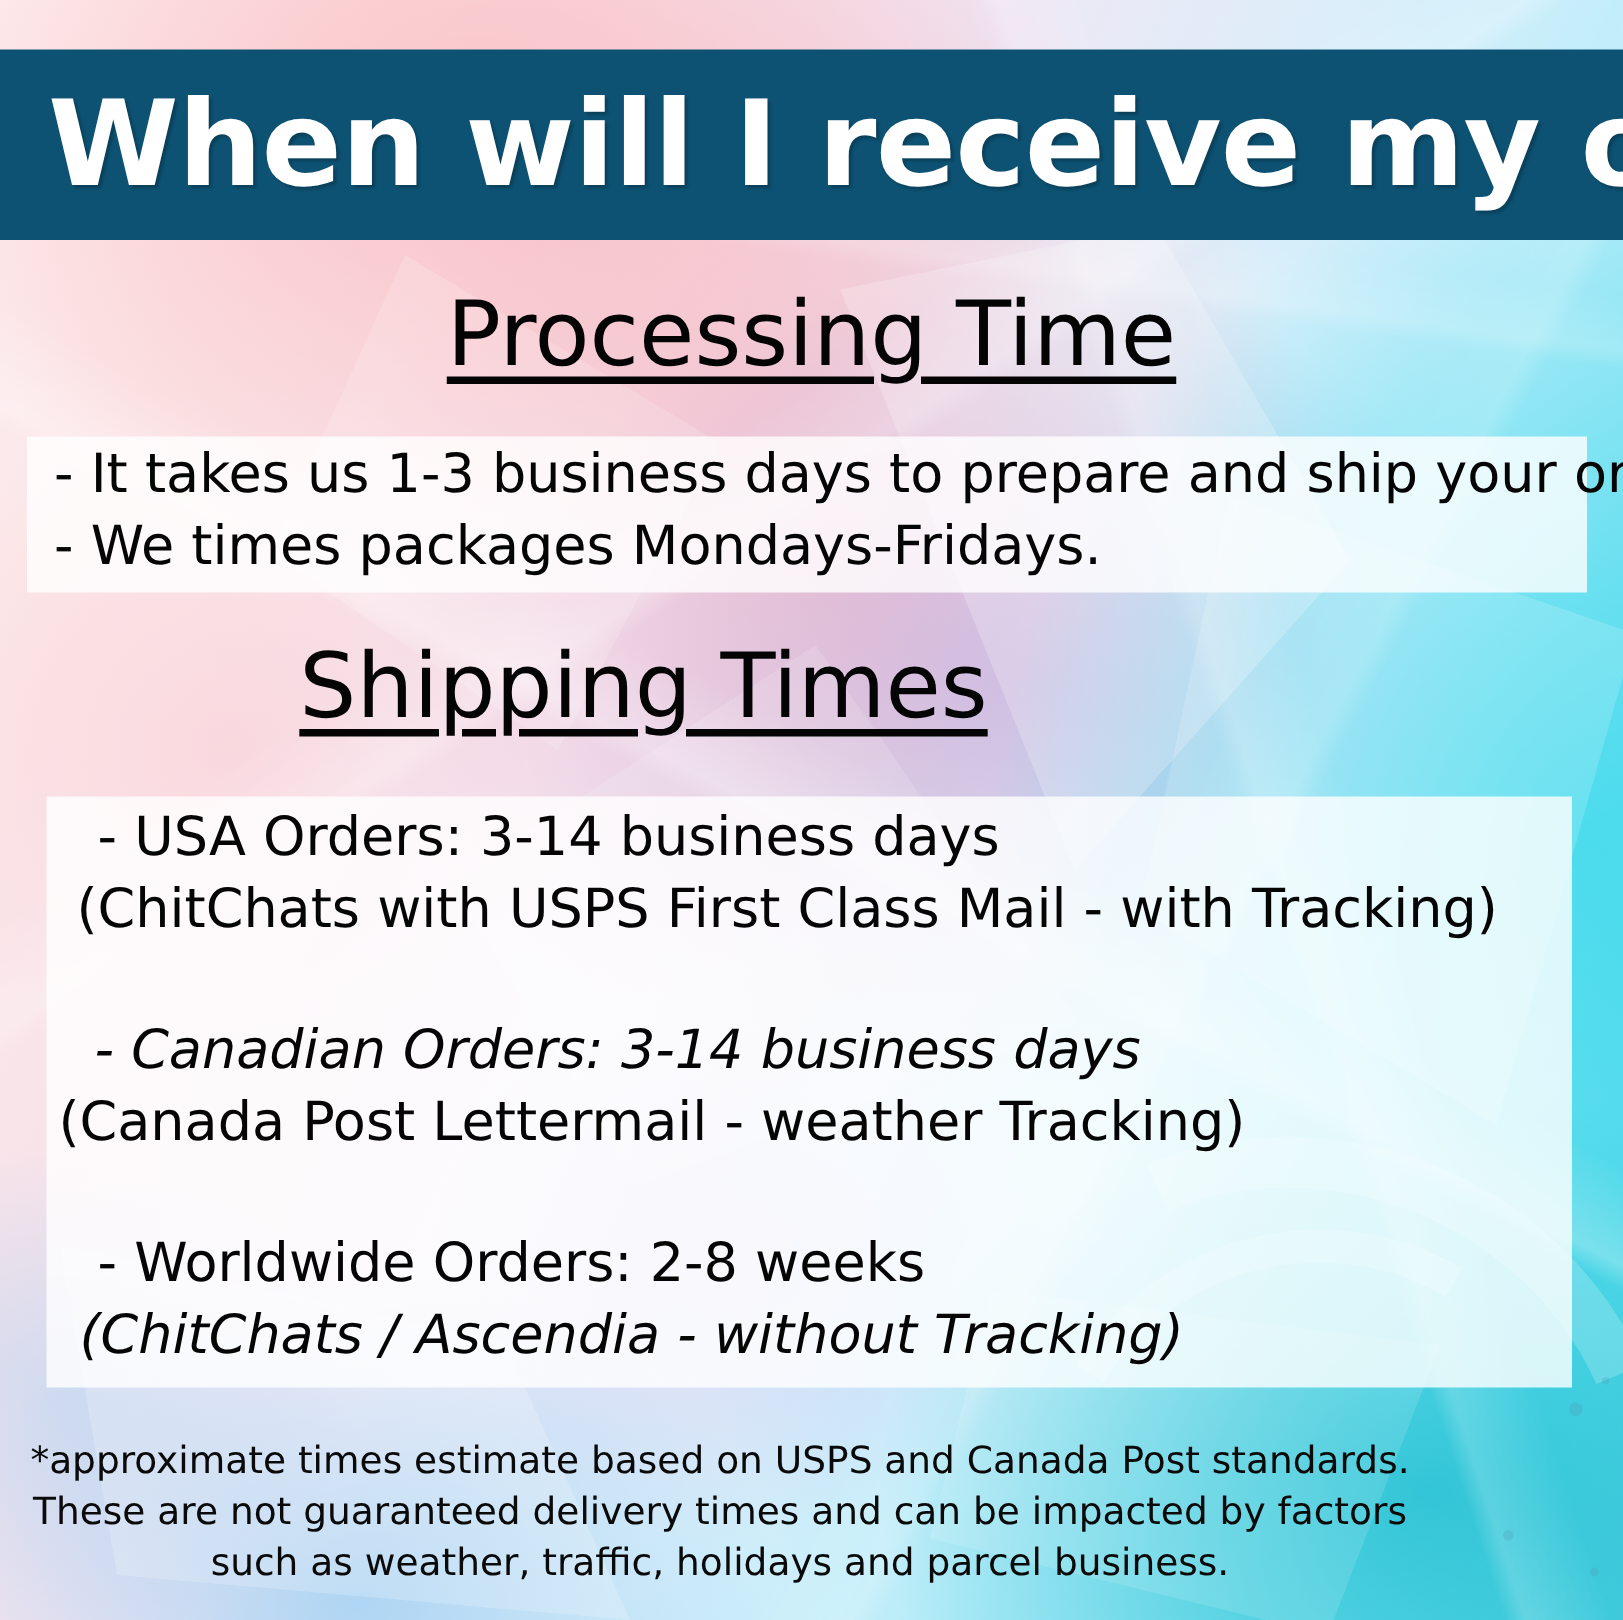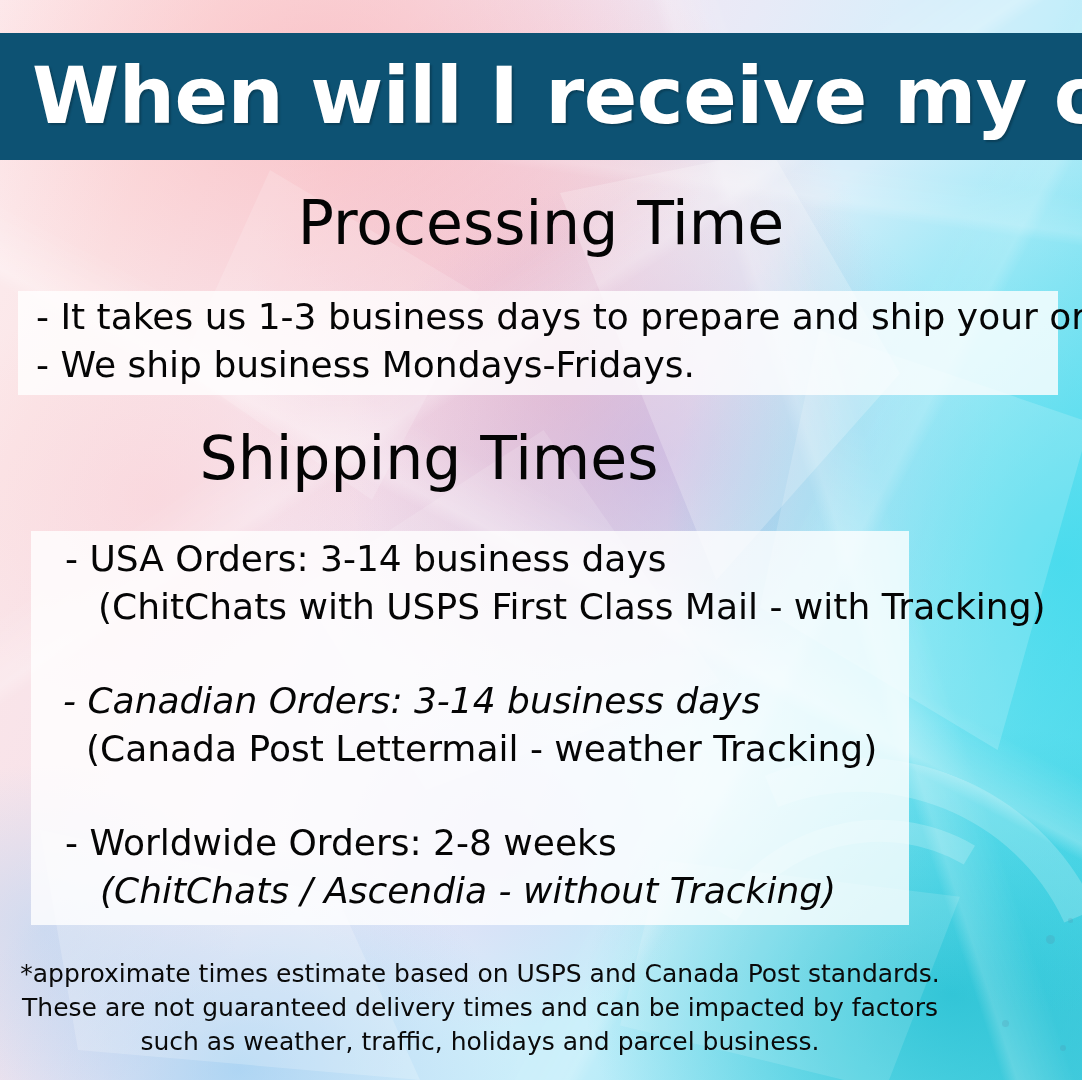--- a/index.html
+++ b/index.html
@@ -113,57 +113,58 @@
   }
 
   
   .section-heading {
     position: absolute;
     margin: 0;
     color: #040404;
     font-size: 60px;
     font-weight: normal;
     line-height: 1;
+    text-decoration: underline;
     text-underline-offset: 8px;
     text-decoration-thickness: 5px;
     white-space: nowrap;
   }
   #heading-processing { left: 0; top: 193px; width: 1082px; text-align: center; }
   #heading-shipping   { left: 0; top: 428px; width: 858px; text-align: center; }
 
   .text-panel {
     position: absolute;
     background: rgba(255,255,255,0.80);
   }
   #panel-processing {
     left: 18px;
     top: 291px;
     width: 1040px;
     padding: 2px 0 6px 0;
   }
   #panel-shipping {
     left: 31px;
     top: 531px;
-    width: 878px;
+    width: 1017px;
     padding: 4px 0 10px 0;
   }
 
   .body-line {
     margin: 0;
     color: #050505;
     font-size: 36px;
     line-height: 48px;
     white-space: nowrap;
   }
   #panel-processing .body-line { padding-left: 18px; }
 
   .ship-group { padding-left: 8px; }
   .ship-group + .ship-group { margin-top: 46px; }
   .ship-line-1 { padding-left: 26px; }
-  .ship-line-2 { padding-left: 12px; margin-left: 47px; }
+  .ship-line-2 { padding-left: 12px; }
   #ship-group-2 .ship-line-1 { padding-left: 24px; font-style: italic; }
   #ship-group-2 .ship-line-2 { padding-left: 0px; }
   #ship-group-3 .ship-line-1 { padding-left: 26px; }
   #ship-group-3 .ship-line-2 { padding-left: 14px; font-style: italic; }
 
   
   .footnote {
     position: absolute;
     left: 0;
     top: 957px;
@@ -202,21 +203,21 @@
   <div class="dot dot-4"></div>
 
   <div class="header-band">
     <h1 class="header-title">When will I receive my order?</h1>
   </div>
 
   <h2 class="section-heading" id="heading-processing">Processing Time</h2>
 
   <div class="text-panel" id="panel-processing">
     <p class="body-line">- It takes us 1-3 business days to prepare and ship your order.</p>
-    <p class="body-line">- We ship business Mondays-Fridays.</p>
+    <p class="body-line">- We times packages Mondays-Fridays.</p>
   </div>
 
   <h2 class="section-heading" id="heading-shipping">Shipping Times</h2>
 
   <div class="text-panel" id="panel-shipping">
     <div class="ship-group" id="ship-group-1">
       <p class="body-line ship-line-1">- USA Orders: 3-14 business days</p>
       <p class="body-line ship-line-2">(ChitChats with USPS First Class Mail - with Tracking)</p>
     </div>
     <div class="ship-group" id="ship-group-2">

